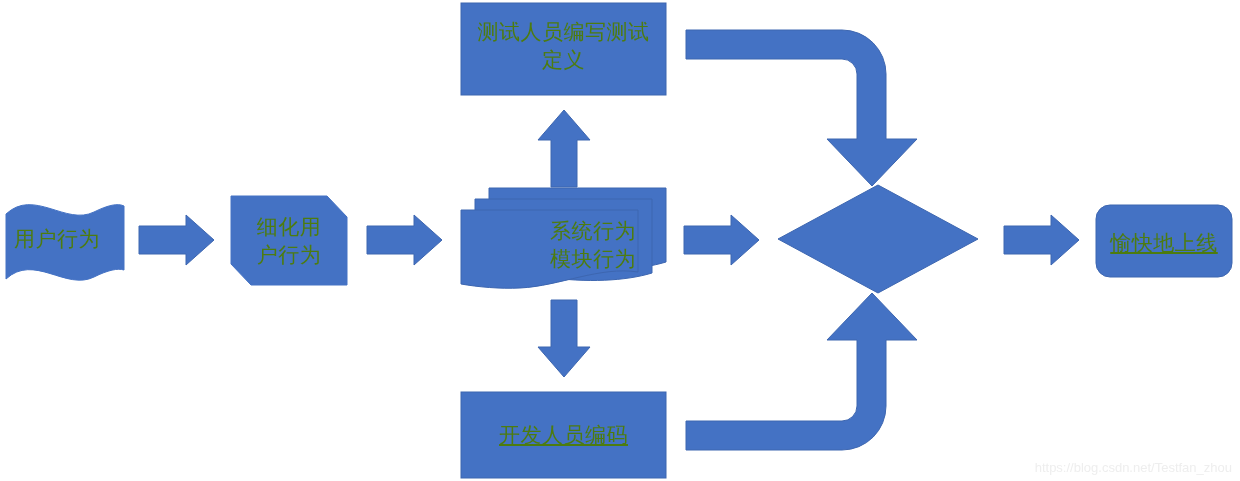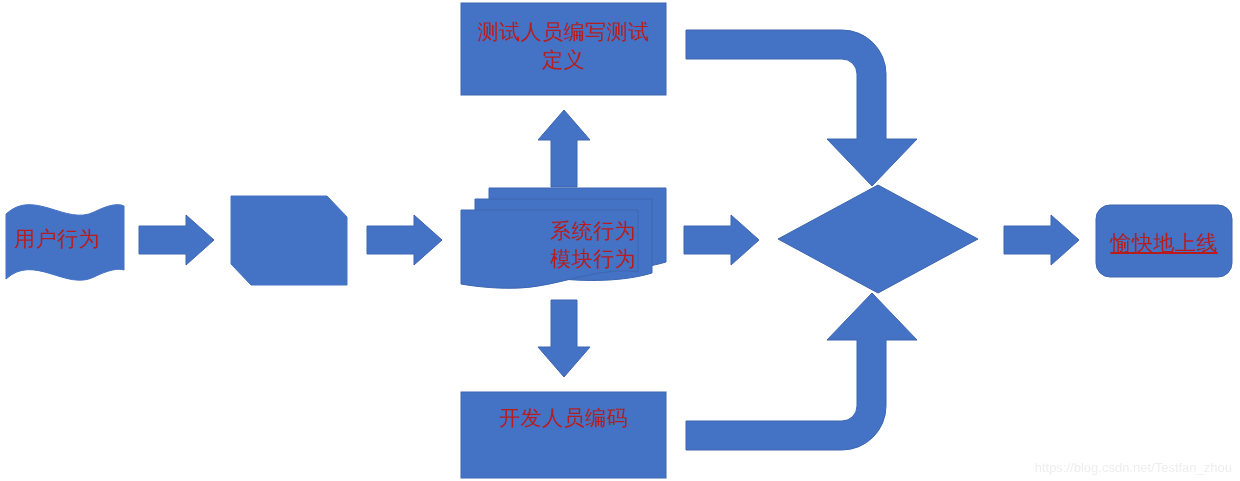--- a/index.html
+++ b/index.html
@@ -12,21 +12,21 @@
   }
   #canvas {
     position: relative;
     width: 1240px;
     height: 481px;
     background: #ffffff;
     overflow: hidden;
   }
   .node-label {
     position: absolute;
-    color: #b91c1c;
+    color: #4d7c0f;
     font-size: 21px;
     line-height: 1.32;
     text-align: center;
     white-space: pre-line;
     pointer-events: none;
     letter-spacing: 0.5px;
   }
   .svg-layer {
     position: absolute;
     left: 0;
@@ -131,27 +131,29 @@
              L 857 406
              A 15 15 0 0 1 842 421
              L 686 421
              Z" fill="#4472C4" stroke="#3d66b0" stroke-width="1"></path>
 
     <path d="M 1004 226 L 1051 226 L 1051 215 L 1079 240 L 1051 265 L 1051 254 L 1004 254 Z" fill="#4472C4" stroke="#3d66b0" stroke-width="1"></path>
   </svg>
 
   <div class="node-label" style="left:5px; top:225px; width:104px;">用户行为</div>
 
+  <div class="node-label" style="left:243px; top:213px; width:92px;">细化用
+户行为</div>
 
   <div class="node-label" style="left:466px; top:217px; width:170px;text-align:right;">系统行为
 模块行为</div>
 
   <div class="node-label" style="left:466px; top:18px; width:195px;">测试人员编写测试
 定义</div>
 
-  <div class="node-label" style="left:466px; top:404px; width:195px;">开发人员编码</div>
+  <div class="node-label" style="left:466px; top:421px; width:195px;text-decoration:underline;">开发人员编码</div>
 
 
   <div class="node-label" style="left:1096px; top:229px; width:136px;text-decoration:underline;">愉快地上线</div>
 
   <div class="watermark">https://blog.csdn.net/Testfan_zhou</div>
 
 </div>
 
 </body></html>

